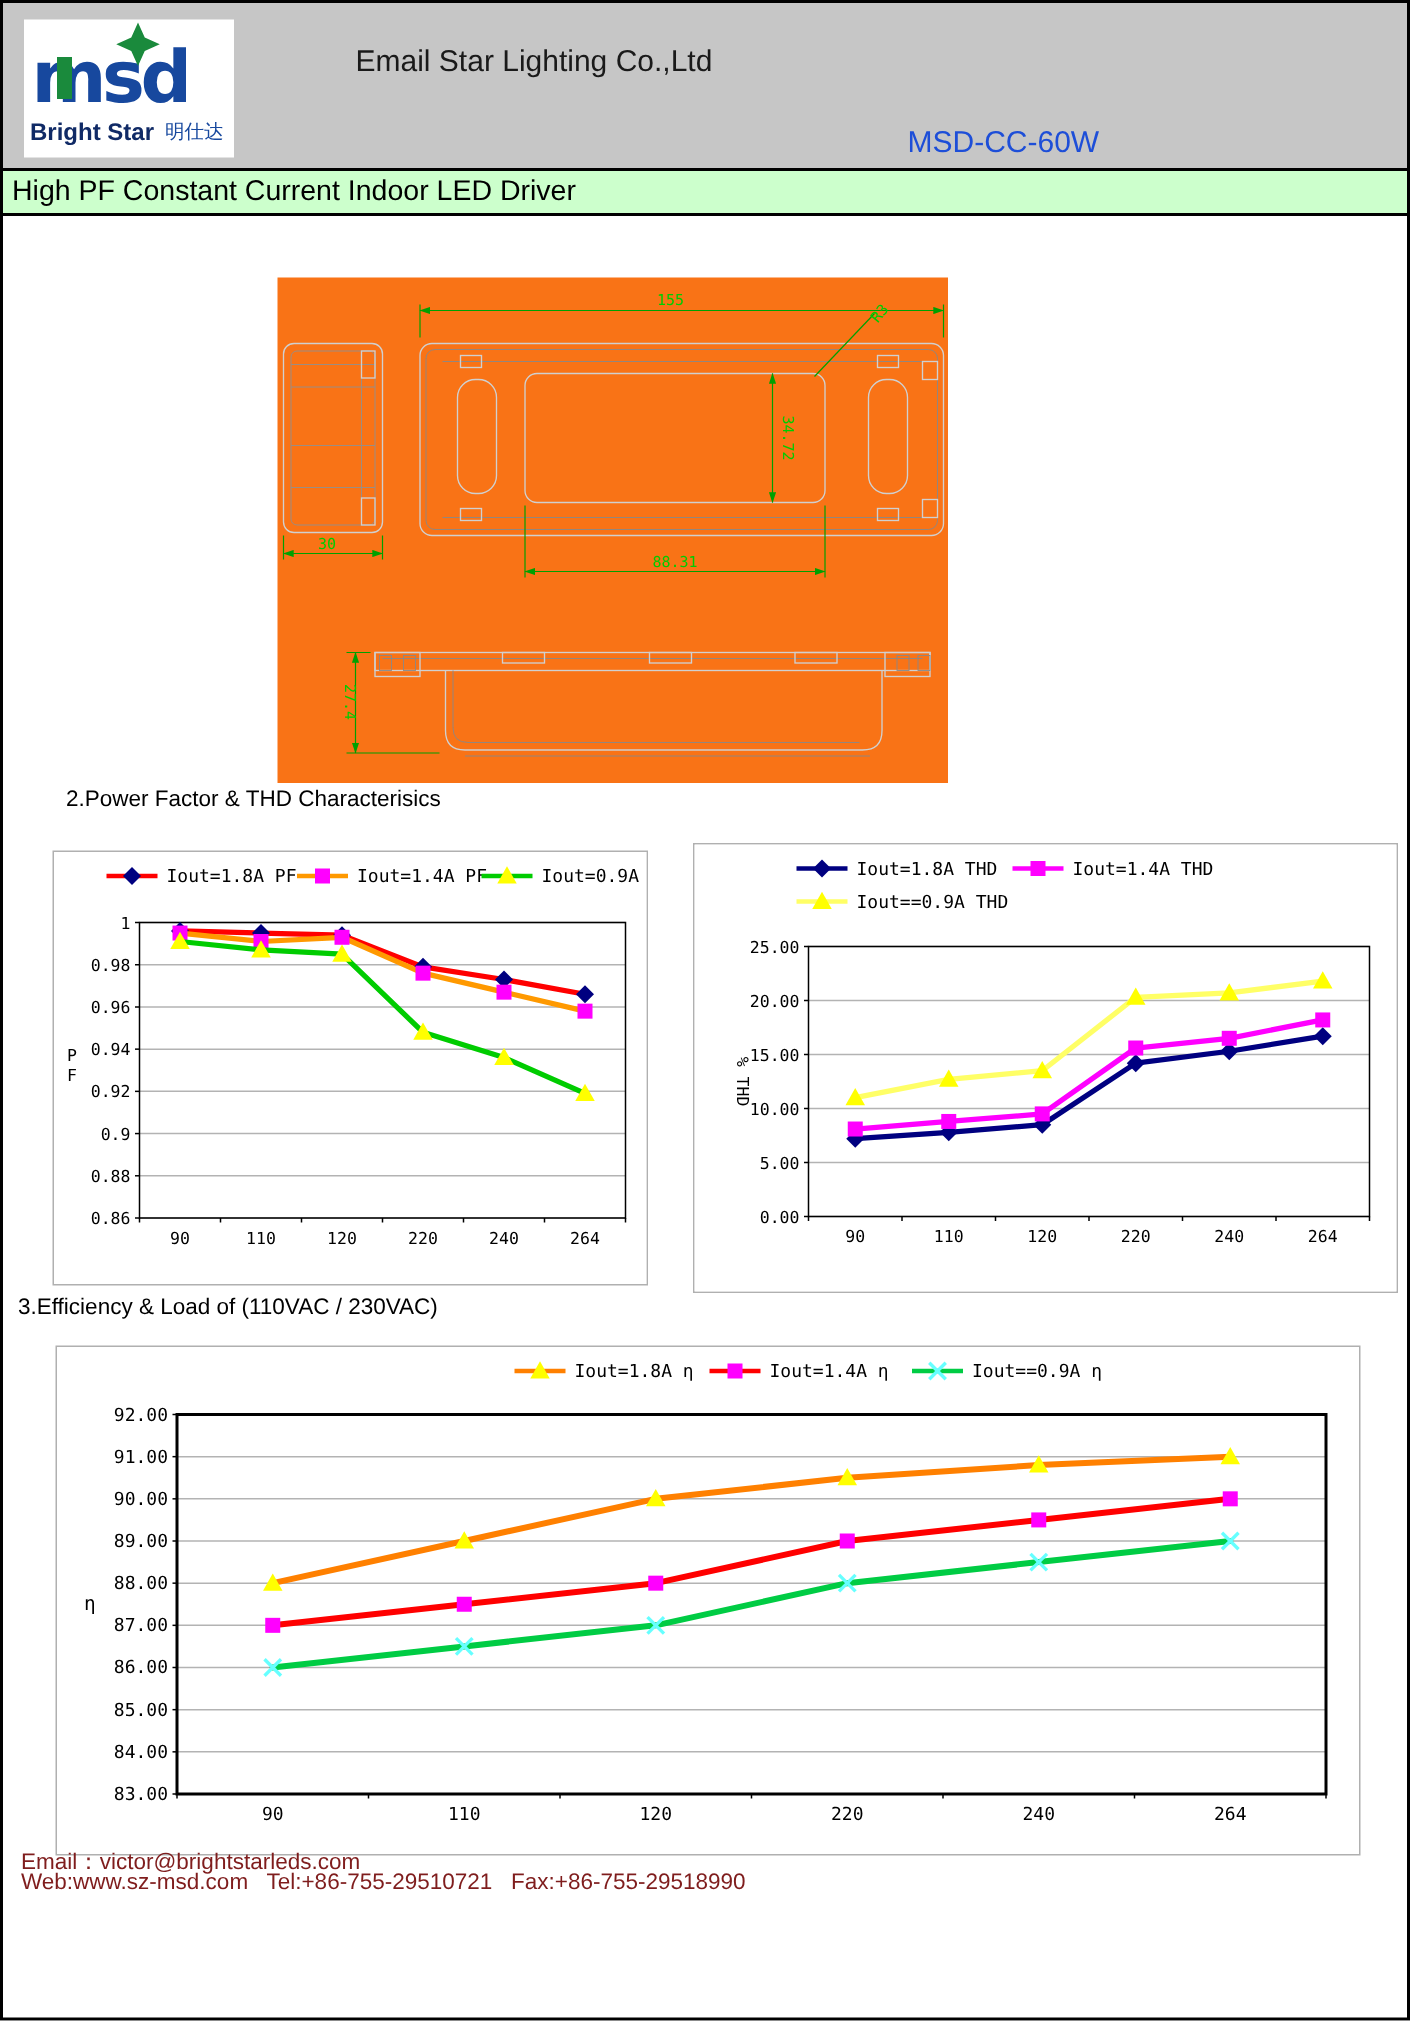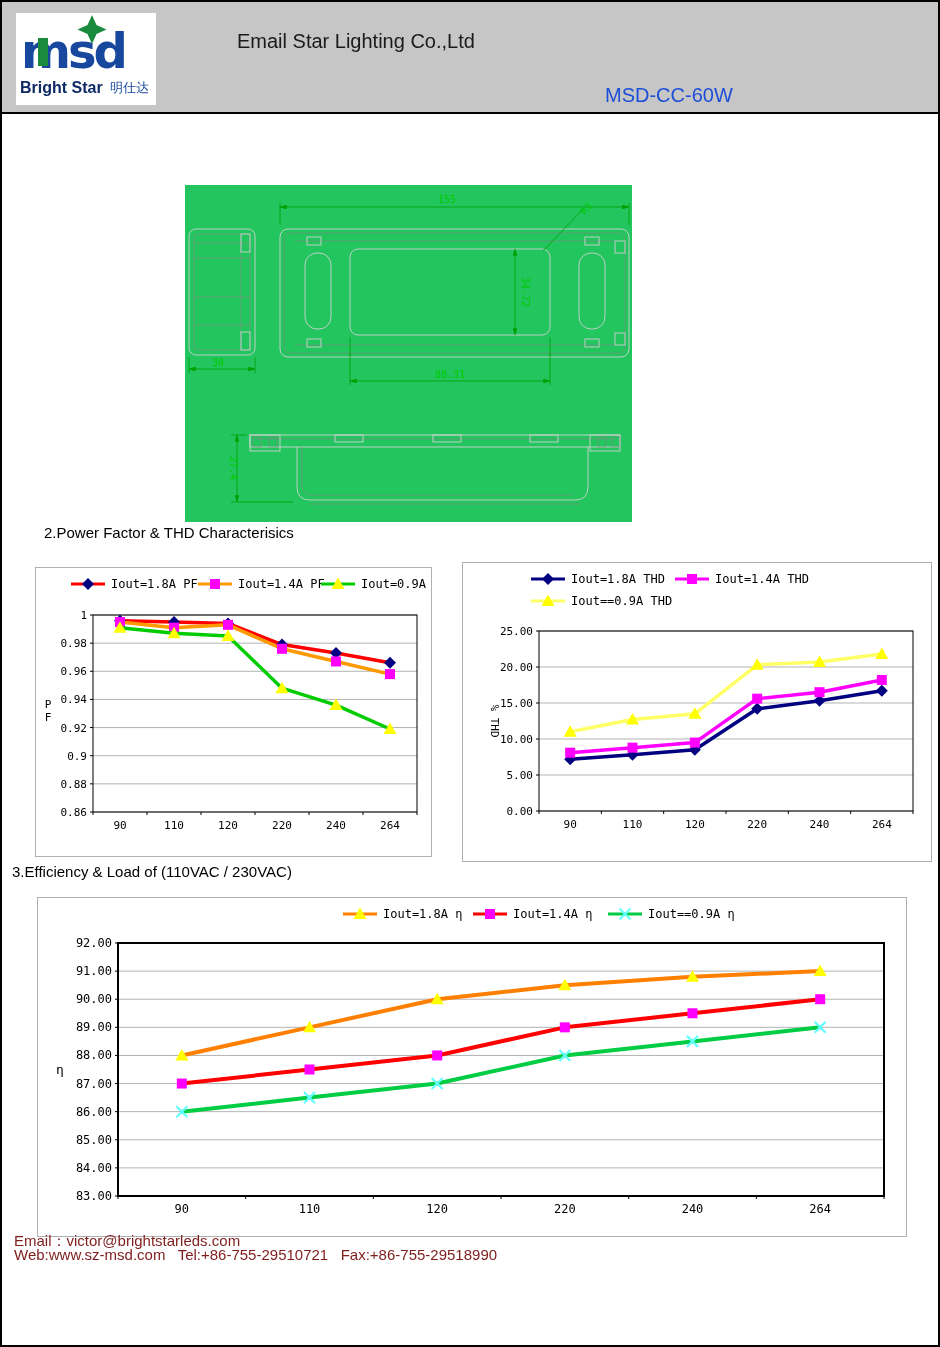--- a/index.html
+++ b/index.html
@@ -6,21 +6,21 @@
   .page{position:relative;width:940px;height:1347px;background:#fff;border:2px solid #000;box-sizing:border-box;
         font-family:"Liberation Sans",sans-serif;overflow:hidden;}
   
   .header{position:absolute;left:0;top:0;width:100%;height:112px;background:#c6c6c6;border-bottom:2px solid #000;box-sizing:border-box;}
   .logo-box{position:absolute;left:14px;top:11px;width:140px;height:92px;background:#fff;}
   .company{position:absolute;left:235px;top:28px;font-size:20px;color:#1a1a1a;}
   .model{position:absolute;left:603px;top:82px;font-size:20px;color:#1d4ed8;}
   .banner{position:absolute;left:0;top:112px;width:100%;height:30px;background:#ccffcc;border-bottom:2px solid #000;
           box-sizing:border-box;font-size:19px;color:#000;line-height:28px;padding-left:6px;}
   
-  .cad{position:absolute;left:183px;top:183px;width:447px;height:337px;background:#22c55e;}
+  .cad{position:absolute;left:183px;top:183px;width:447px;height:337px;background:#f97316;}
   
   .sec-title{position:absolute;font-size:15px;color:#000;}
   #sec2{left:10px;top:522px;margin-left:32px;}
   #sec3{left:10px;top:861px;}
   
   .chartbox{position:absolute;background:#fff;border:1px solid #b0b0b0;box-sizing:border-box;}
   #box-pf {left:33px; top:565px;width:397px;height:290px;}
   #box-thd{left:460px;top:560px;width:470px;height:300px;}
   #box-eff{left:35px; top:895px;width:870px;height:340px;}
   
@@ -41,20 +41,21 @@
         <rect x="22" y="25" width="10" height="28" fill="#1a8a3c"></rect>
         <path d="M76 2 l4.5 10 10 4.5 -10 4.5 -4.5 10 -4.5 -10 -10 -4.5 10 -4.5 z" fill="#1a8a3c"></path>
         <text x="4" y="80" font-family="Liberation Sans, sans-serif" font-weight="bold" font-size="16" fill="#102a66">Bright Star</text>
         <text x="94" y="79" font-family="Liberation Sans, sans-serif" font-size="13" fill="#17489e">明仕达</text>
       </svg>
     </div>
     <div class="company">Email Star Lighting Co.,Ltd</div>
     <div class="model">MSD-CC-60W</div>
   </div>
 
+  <div class="banner">High PF Constant Current Indoor LED Driver</div>
 
   <div class="cad">
     <svg width="447" height="337" viewBox="0 0 447 337">
       <defs>
         <marker id="ar" markerWidth="9" markerHeight="6" refX="8.5" refY="3" orient="auto-start-reverse">
           <path d="M0,0 L9,3 L0,6 z" fill="#00a000"></path>
         </marker>
       </defs>
       <g stroke="#d0d0d0" fill="none" stroke-width="0.9">
 

